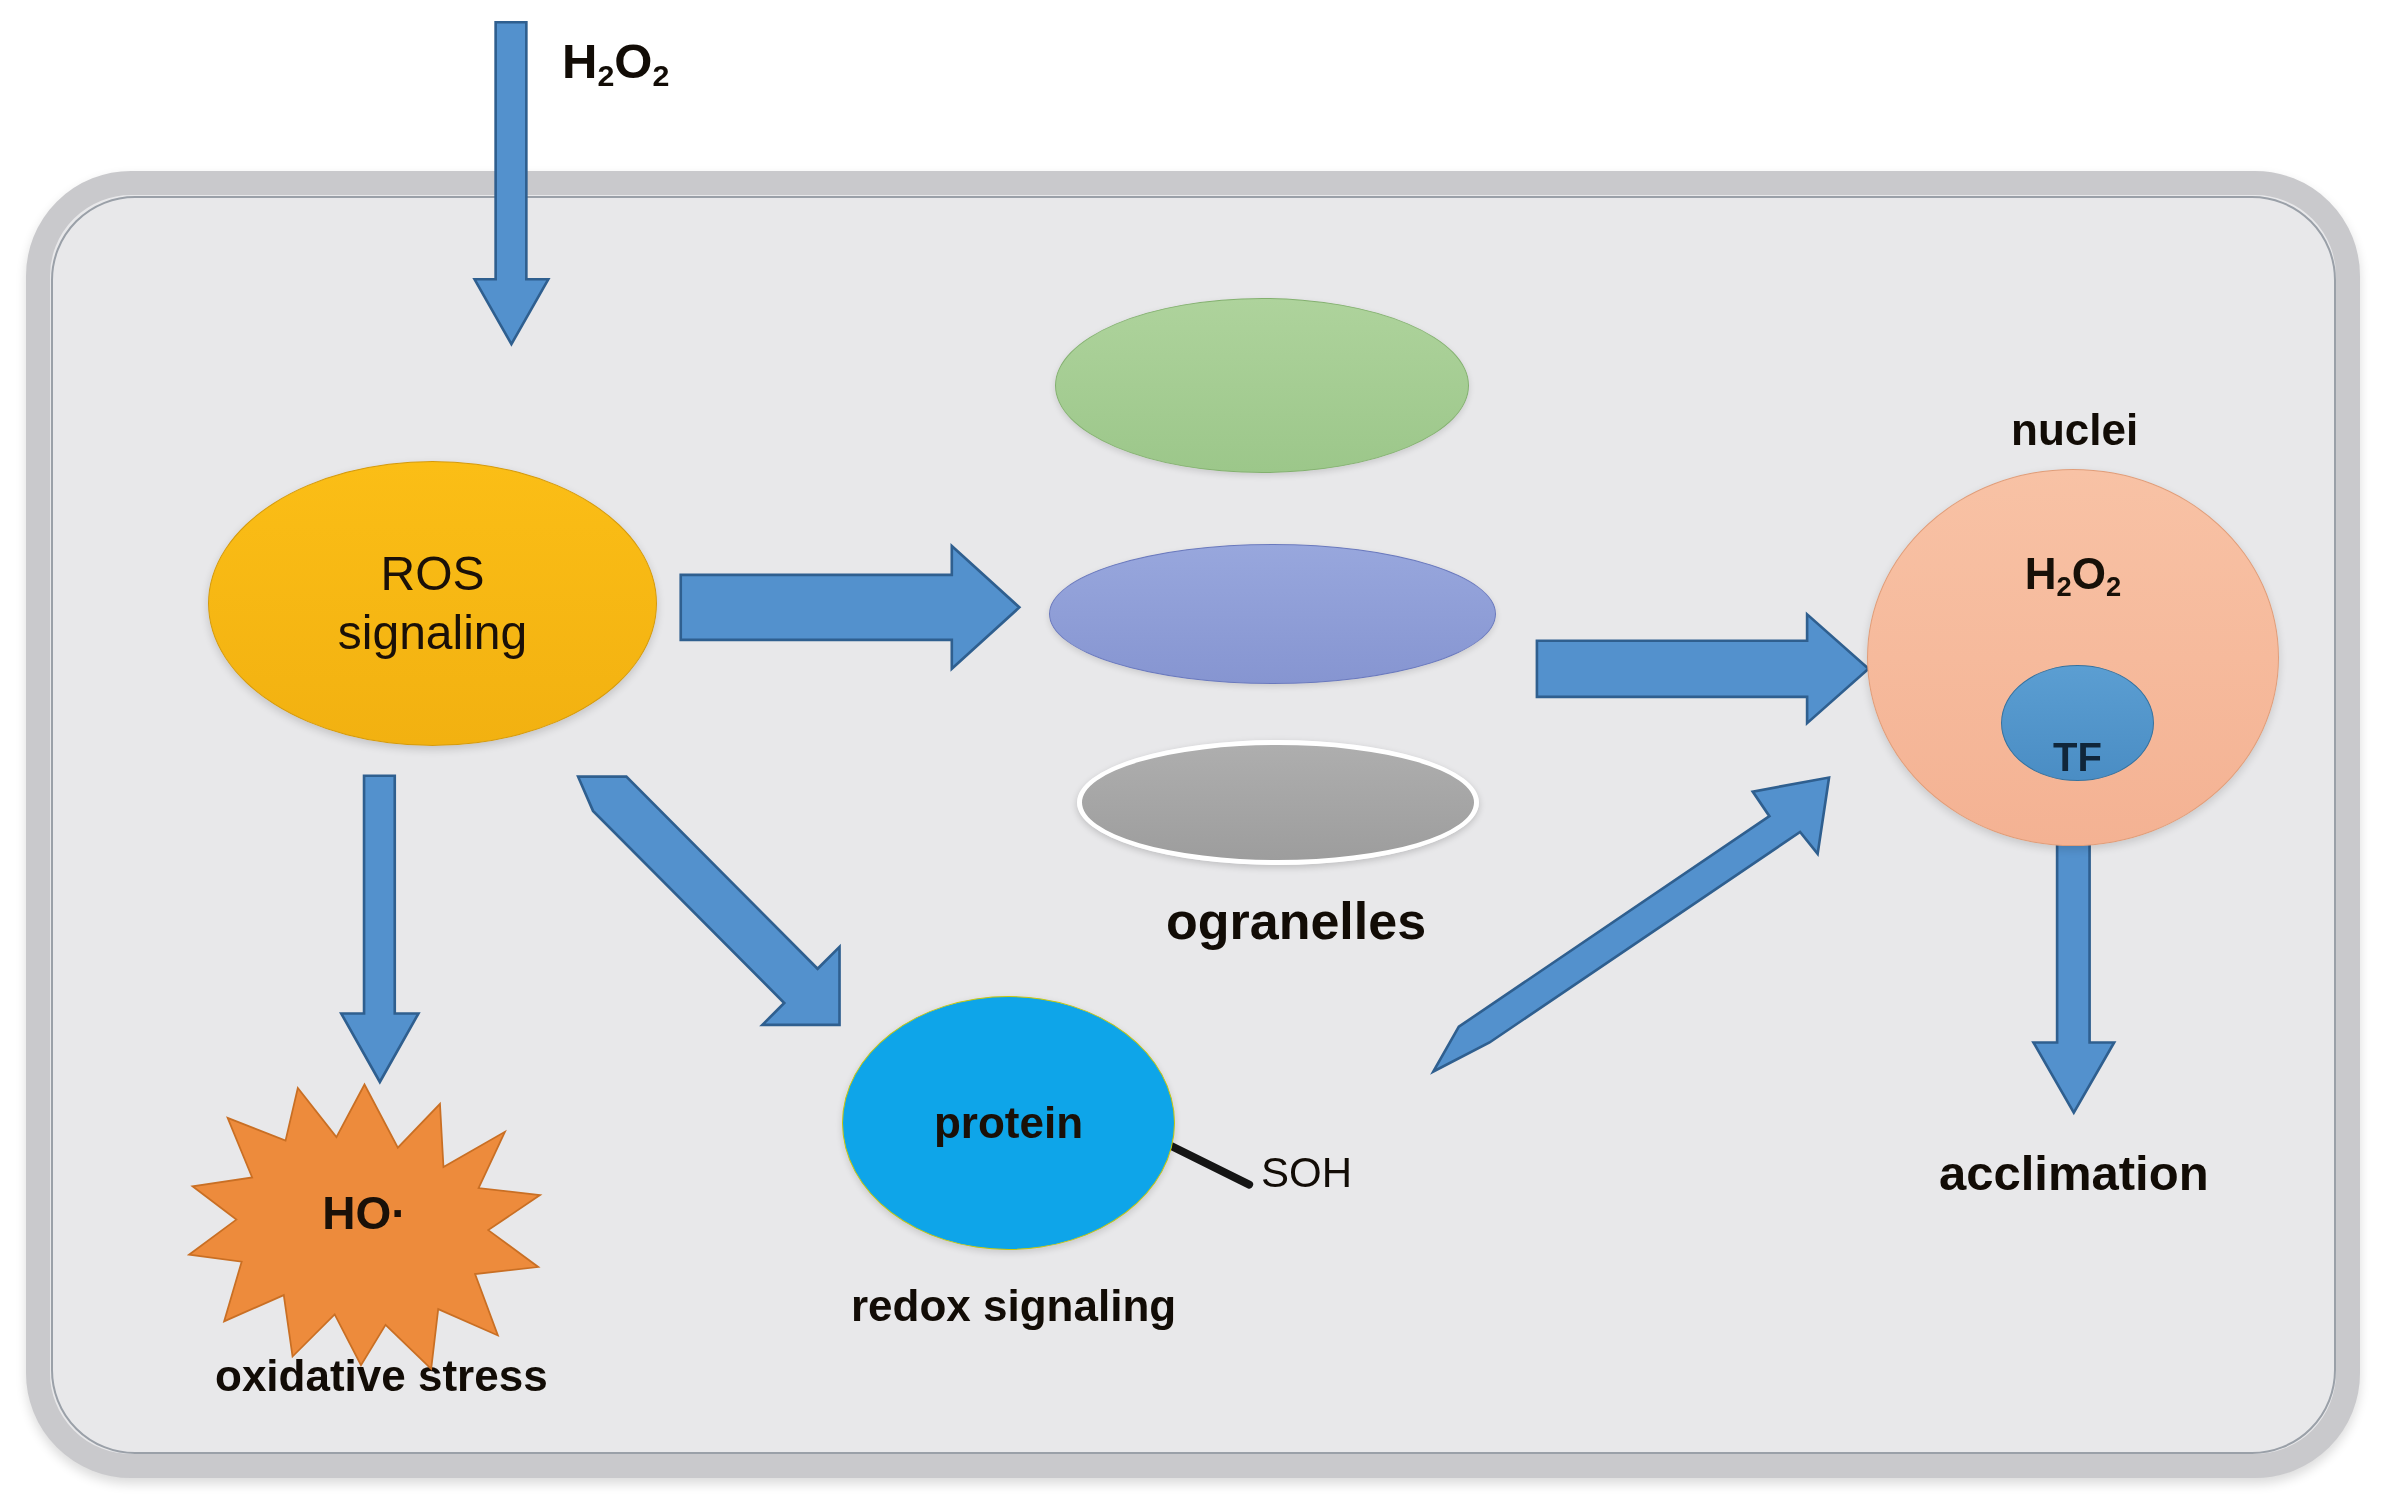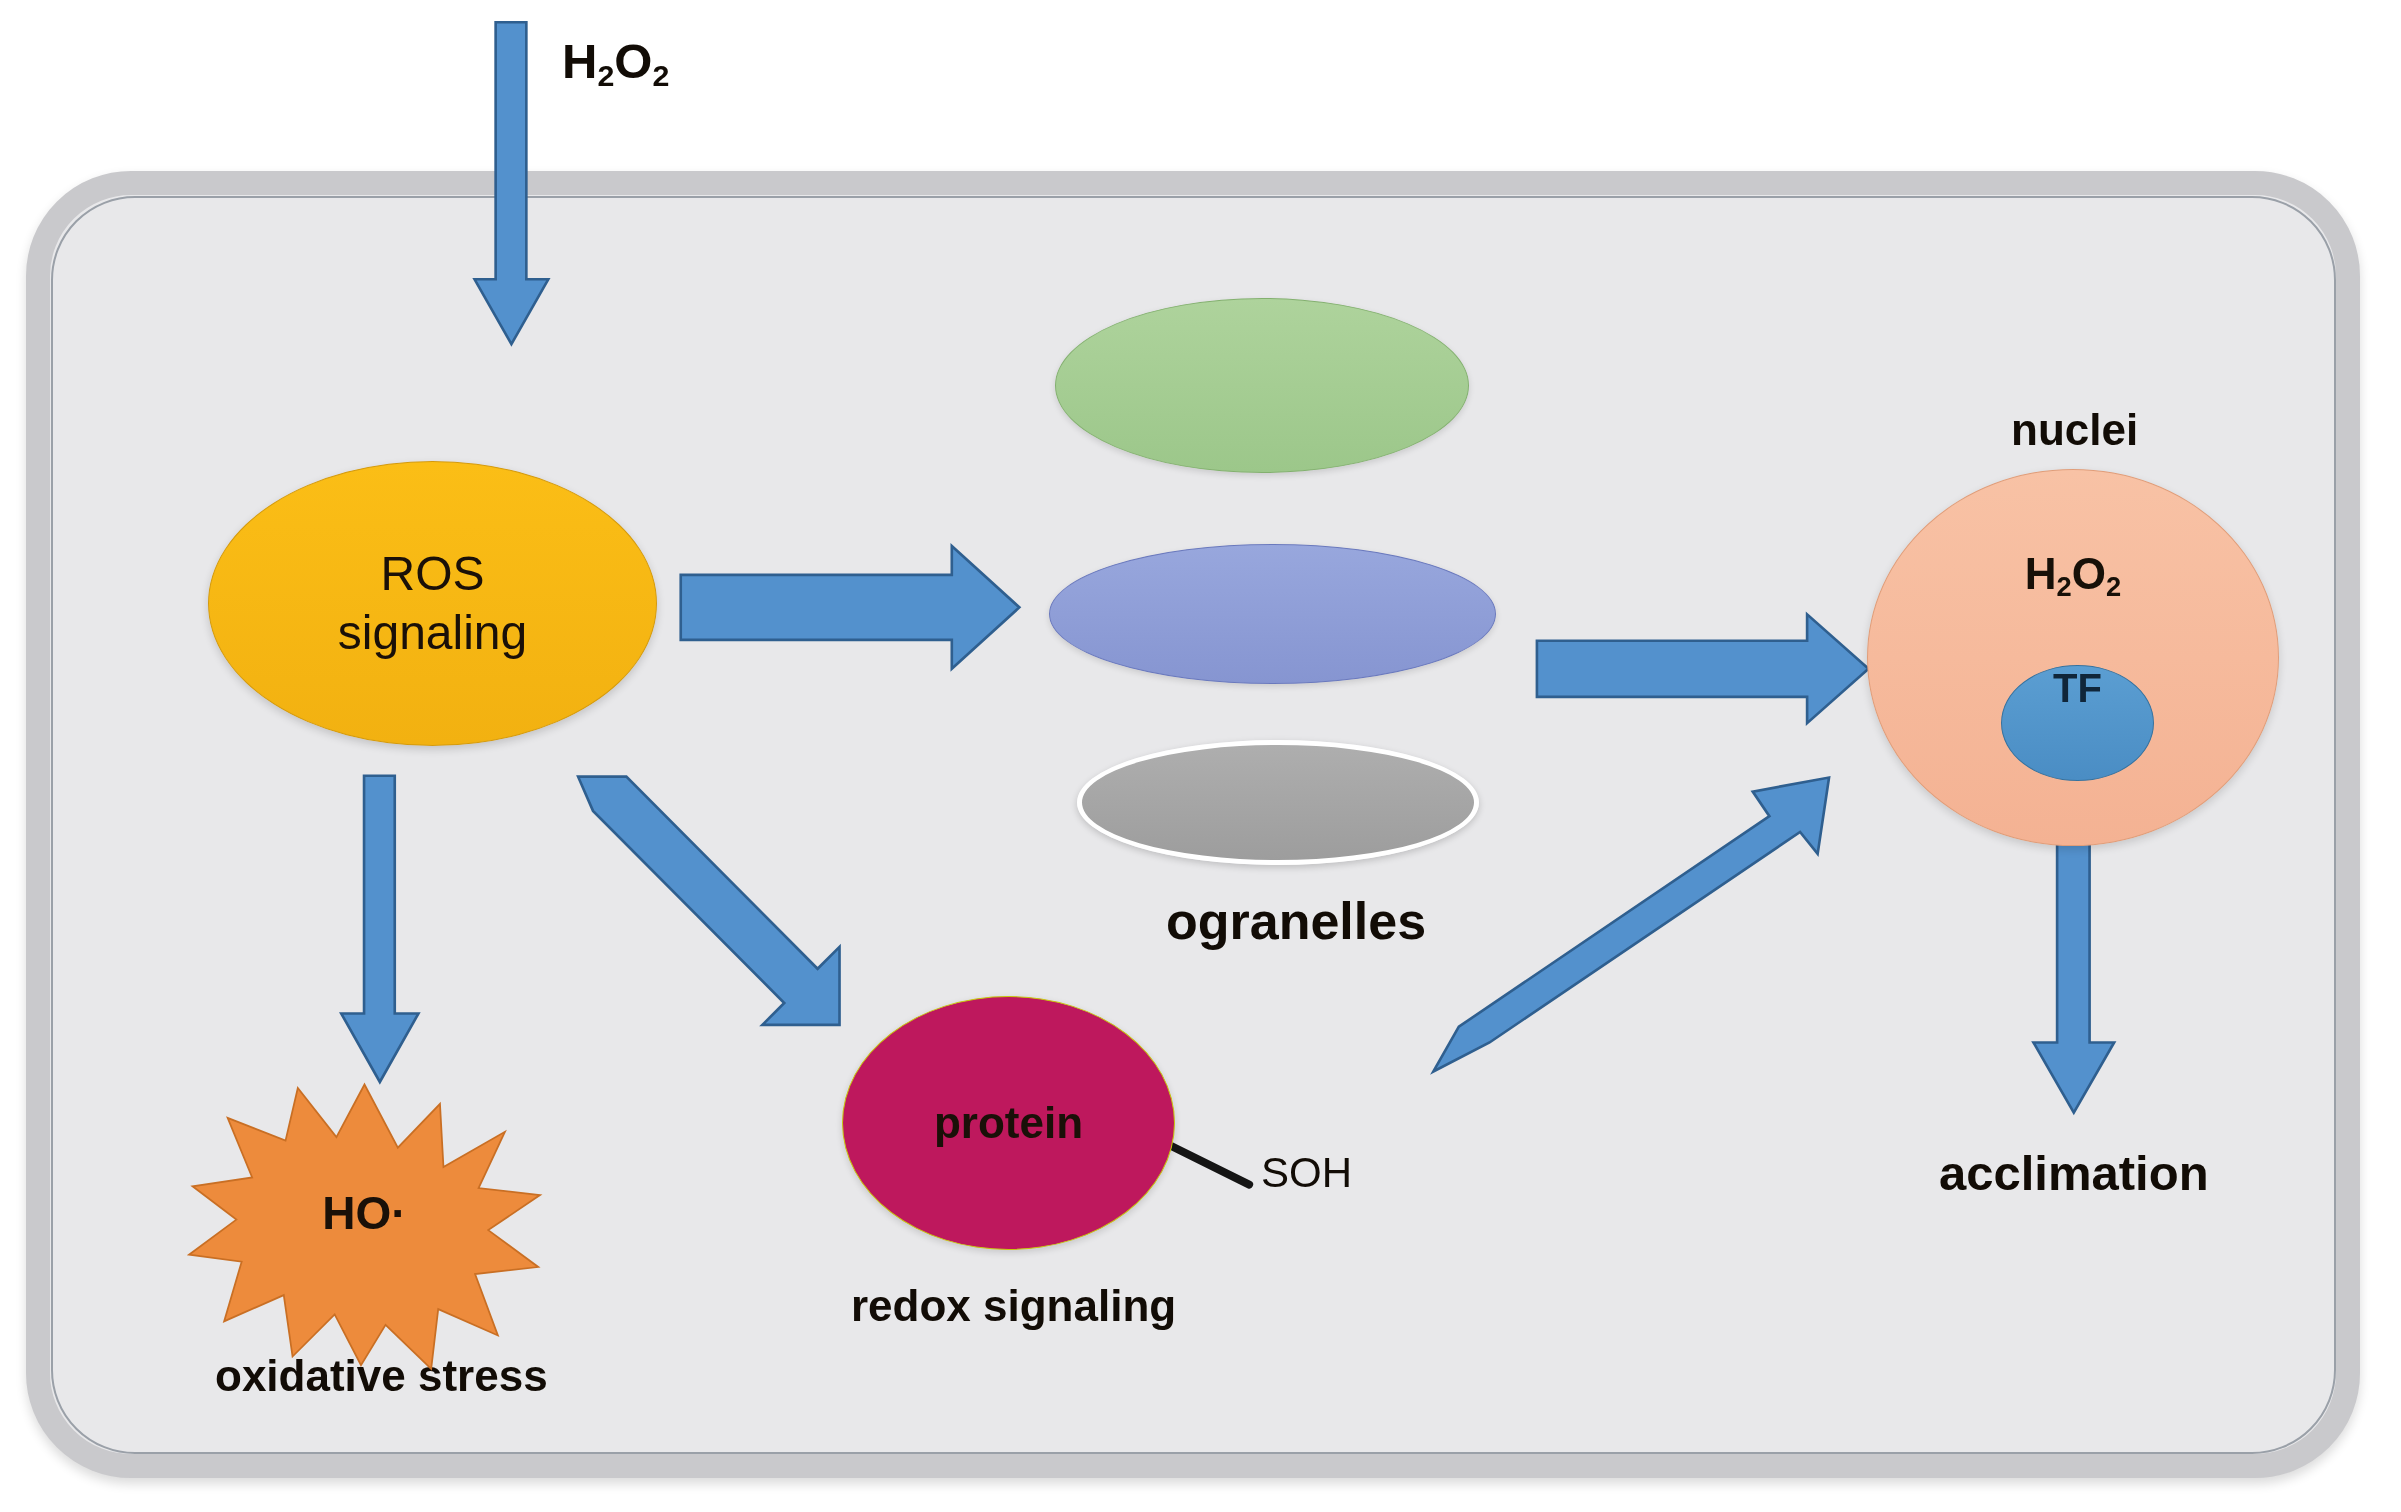--- a/index.html
+++ b/index.html
@@ -103,28 +103,28 @@
     font-weight: bold;
     color: #171008;
   }
   .tf-node {
     position: absolute;
     left: 133px; top: 195px;
     width: 151px; height: 114px;
     border-radius: 50%;
     background: linear-gradient(180deg,#5b9ed2 0%,#4a8dc4 100%);
     border: 1.8px solid #35729f;
-    display: flex; align-items: flex-start; justify-content: center;
+    display: flex; align-items: flex-end; justify-content: center;
     font-size: 40px; font-weight: bold; color: #10263a;
   }
 
   .protein-node {
     left: 842px; top: 996px;
     width: 333px; height: 254px;
-    background: #be185d;
+    background: #0ea5e9;
     border: 1.8px solid #c8c80d;
     font-size: 44px;
     font-weight: bold;
     box-shadow: 0 2.6px 7px rgba(0,0,0,0.14);
   }
 
   
   .star-burst {
     position: absolute;
     left: 189px; top: 1079px;

